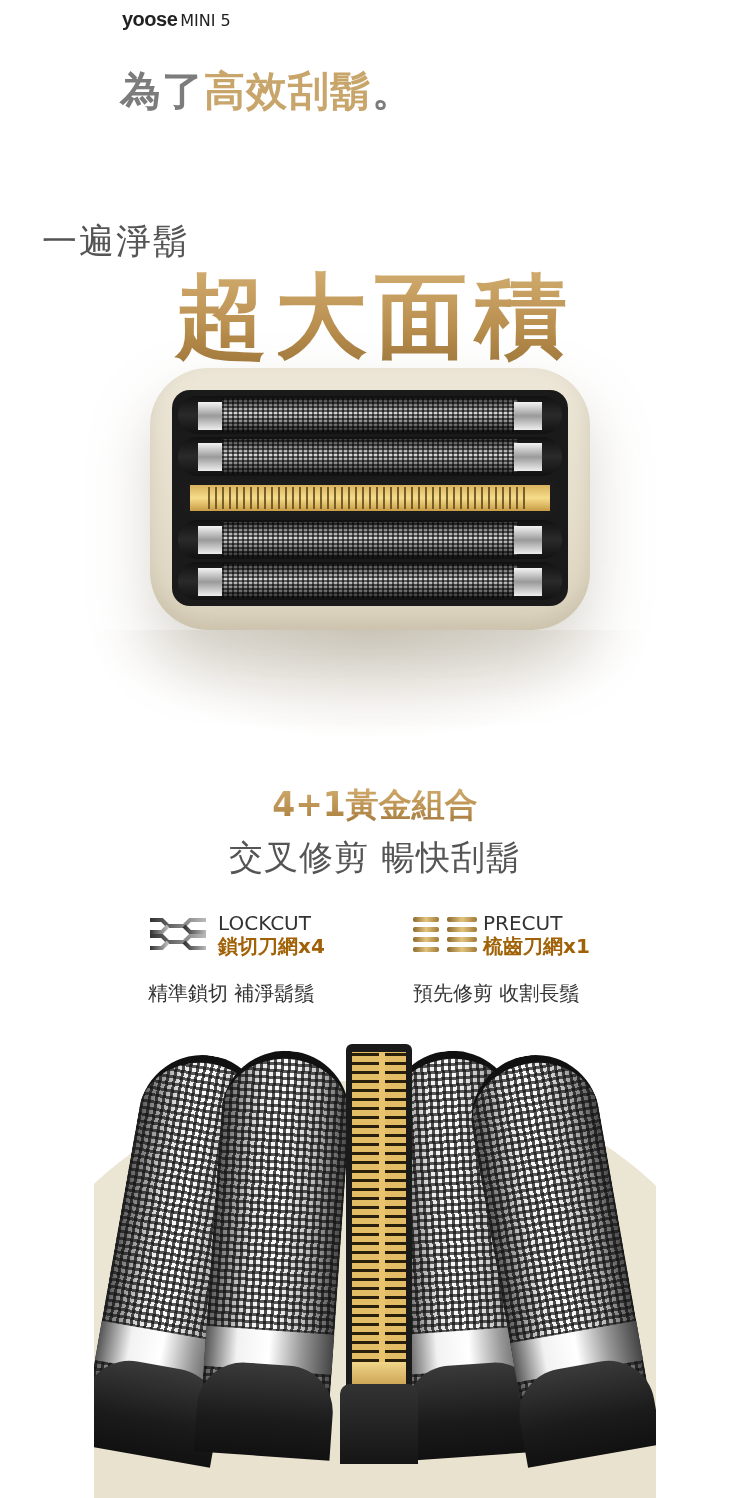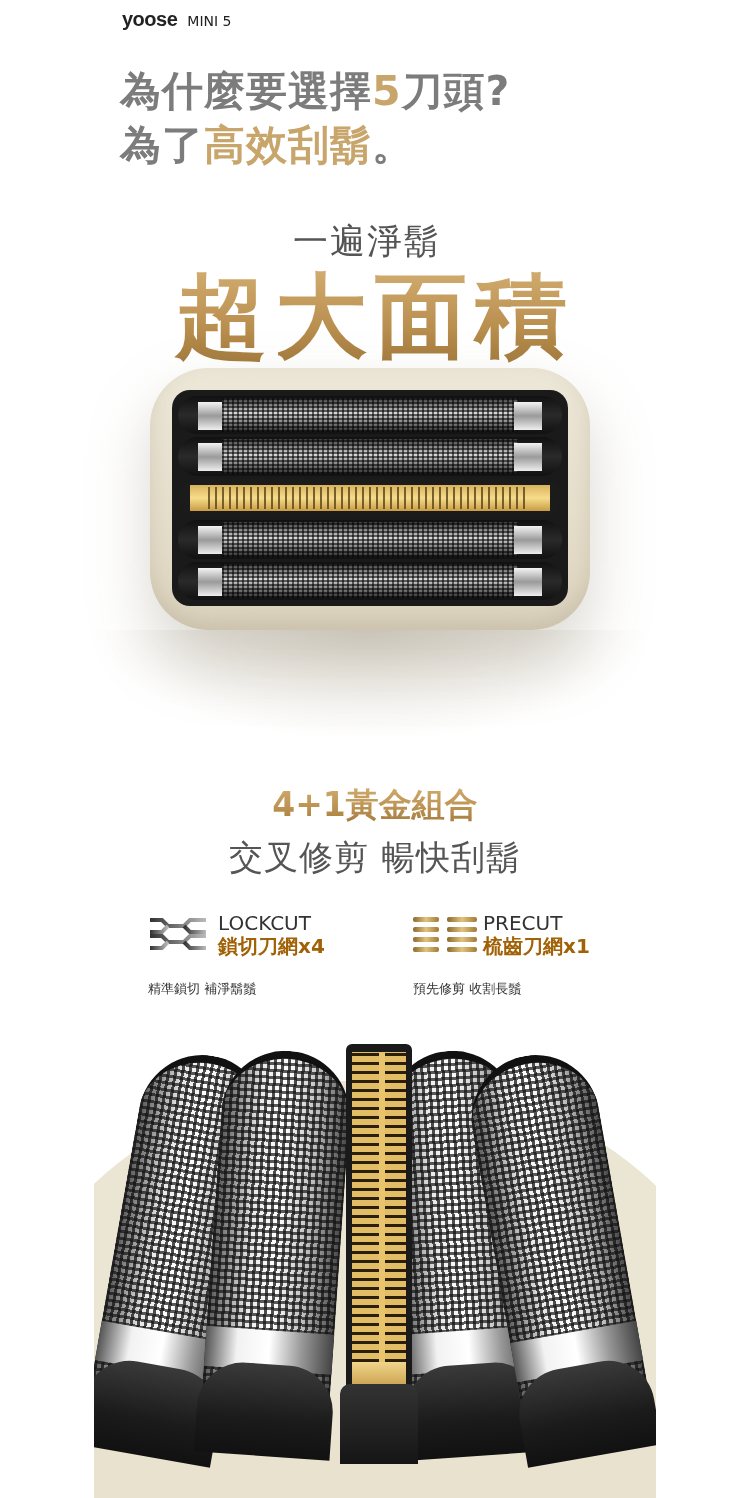--- a/index.html
+++ b/index.html
@@ -6,26 +6,26 @@
   html, body { width:750px; height:1498px; background:#ffffff; overflow:hidden; }
   body { position:relative; font-family:"DejaVu Sans","Liberation Sans",sans-serif; }
   .abs { position:absolute; }
   .gold-grad {
     background:linear-gradient(180deg,#d4b072 0%,#b98f4f 60%,#9e7538 100%);
     -webkit-background-clip:text; background-clip:text; color:transparent;
   }
 
   #brand { left:122px; top:8px; font-size:17px; color:#222; }
   #brand .logo { font-family:"Liberation Sans",sans-serif; font-weight:bold; font-size:20px; letter-spacing:-0.5px;text-align:center; }
-  #brand .model { font-size:14px; margin-left:10px; }
+  #brand .model { font-size:16px; margin-left:3px; }
 
   #headline { left:120px; top:64px; font-size:41px; line-height:54px; font-weight:bold; color:#7c7c7c; letter-spacing:1px; }
   #headline .hl { color:#c8a56a; }
 
-  #sub1 { left:0; width:692px; top:218px; text-align:center; font-size:35px; color:#555; letter-spacing:2px;padding-left:42px; }
+  #sub1 { left:0; width:692px; top:218px; font-size:35px; color:#555; letter-spacing:2px;padding-left:42px; }
   #big1 { left:0; width:750px; top:262px; text-align:center; font-size:92px; font-weight:bold; letter-spacing:8px; line-height:110px; }
 
   
   #head1 { left:150px; top:368px; width:440px; height:262px; border-radius:58px;
     background:linear-gradient(180deg,#ede7d8 0%,#e6dfcc 55%,#ddd4bf 100%);
     box-shadow:0 30px 60px rgba(150,140,120,0.35), inset 0 -10px 20px rgba(160,150,125,0.3); }
   #head1-shadow { left:90px; top:630px; width:560px; height:110px;
     background:radial-gradient(ellipse at 50% 0%, rgba(200,192,175,0.55) 0%, rgba(255,255,255,0) 70%); }
   #head1 .frame { position:absolute; left:22px; top:22px; width:396px; height:216px; border-radius:18px;
     background:#1a1a1a; padding:6px 6px; display:flex; flex-direction:column; gap:3px; }
@@ -43,21 +43,21 @@
   .roller.gold-r .teeth { position:absolute; left:30px; right:36px; top:8px; bottom:8px;
     background:repeating-linear-gradient(90deg,#5a4418 0 2px, transparent 2px 7px); opacity:0.8; }
 
   #sub2 { left:0; width:750px; top:783px; text-align:center; font-size:33px; font-weight:bold; }
   #sub3 { left:0; width:750px; top:835px; text-align:center; font-size:34px; color:#555; letter-spacing:1px; }
 
   .feature { top:912px; }
   .feature .icon { position:absolute; left:0; top:4px; width:64px; height:36px; }
   .feature .t1 { position:absolute; left:70px; top:0; font-size:20px; color:#333; line-height:22px; white-space:nowrap;text-align:center; }
   .feature .t2 { position:absolute; left:70px; top:22px; font-size:20px; color:#a16207; line-height:24px; font-weight:bold; white-space:nowrap; }
-  .feature .t3 { position:absolute; left:0; top:68px; font-size:13px; color:#333; white-space:nowrap; }
+  .feature .t3 { position:absolute; left:0; top:68px; font-size:20px; color:#333; white-space:nowrap; }
   #feat1 { left:148px; width:230px; height:100px; }
   #feat2 { left:413px; width:230px; height:100px; }
 
   
   #closeup { left:94px; top:1040px; width:562px; height:458px; overflow:hidden; }
   #closeup .base { position:absolute; left:-80px; top:40px; width:720px; height:560px; border-radius:50%;
     background:#ebe5d3; }
   #closeup .base-bottom { position:absolute; left:0; top:400px; width:562px; height:60px; background:#e9e2cf; }
   .foil { position:absolute; top:10px; width:128px; height:400px; border-radius:64px 64px 20px 20px;
     background:
@@ -83,23 +83,20 @@
 </style>
 </head>
 <body>
 
 <div id="brand" class="abs">
   <span class="logo">yoose</span><span class="model">MINI 5</span>
 </div>
 
 <div id="headline" class="abs">
   <div>
-    <span>為什麼要選擇</span><span class="hl">5</span><span>刀頭?</span>
-  </div>
-  <div>
     <span>為了</span><span class="hl">高效刮鬍</span><span>。</span>
   </div>
 </div>
 
 <div id="sub1" class="abs">一遍淨鬍</div>
 <div id="big1" class="abs gold-grad">超大面積</div>
 
 <div id="head1-shadow" class="abs"></div>
 <div id="head1" class="abs">
   <div class="frame">

